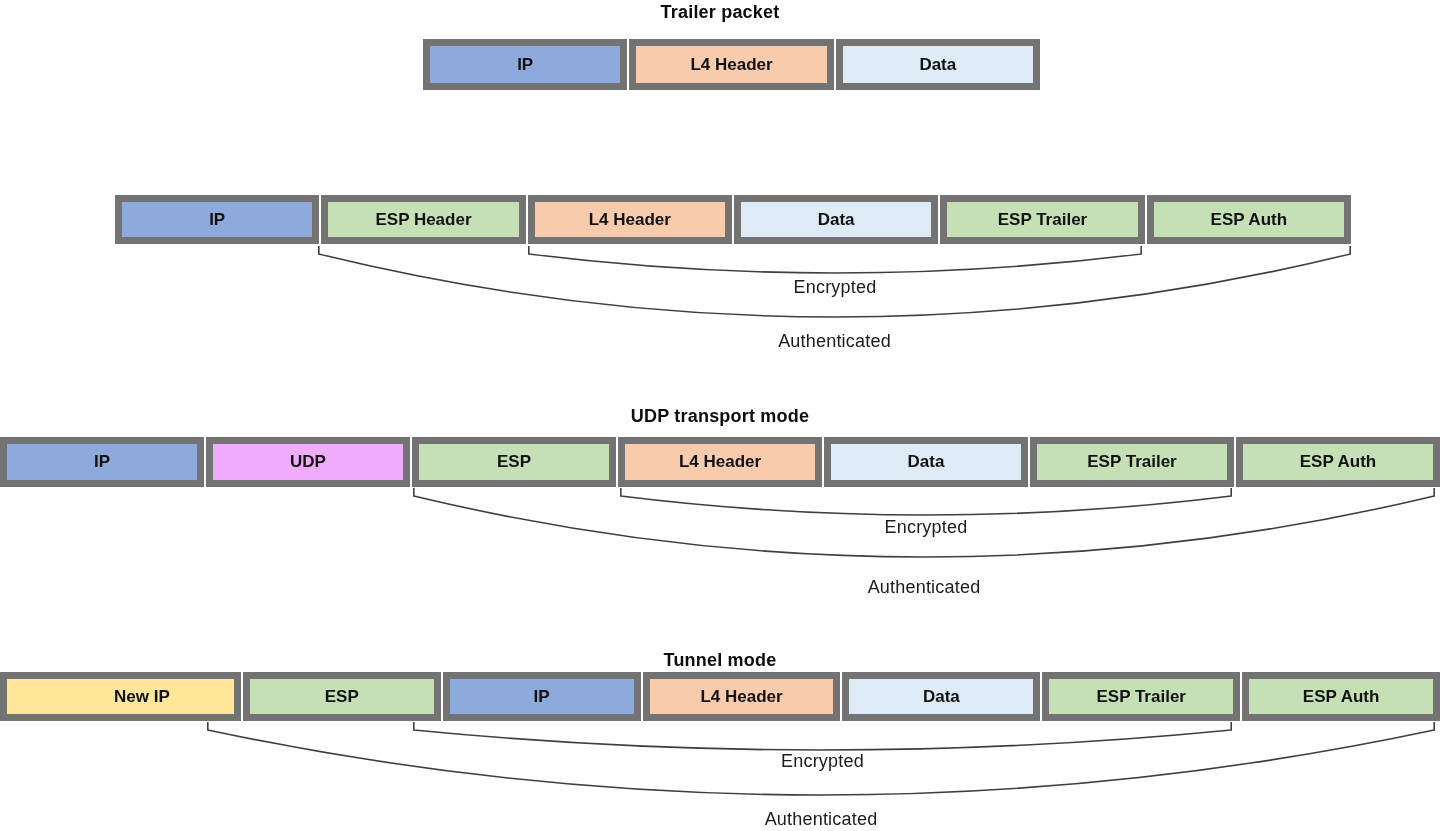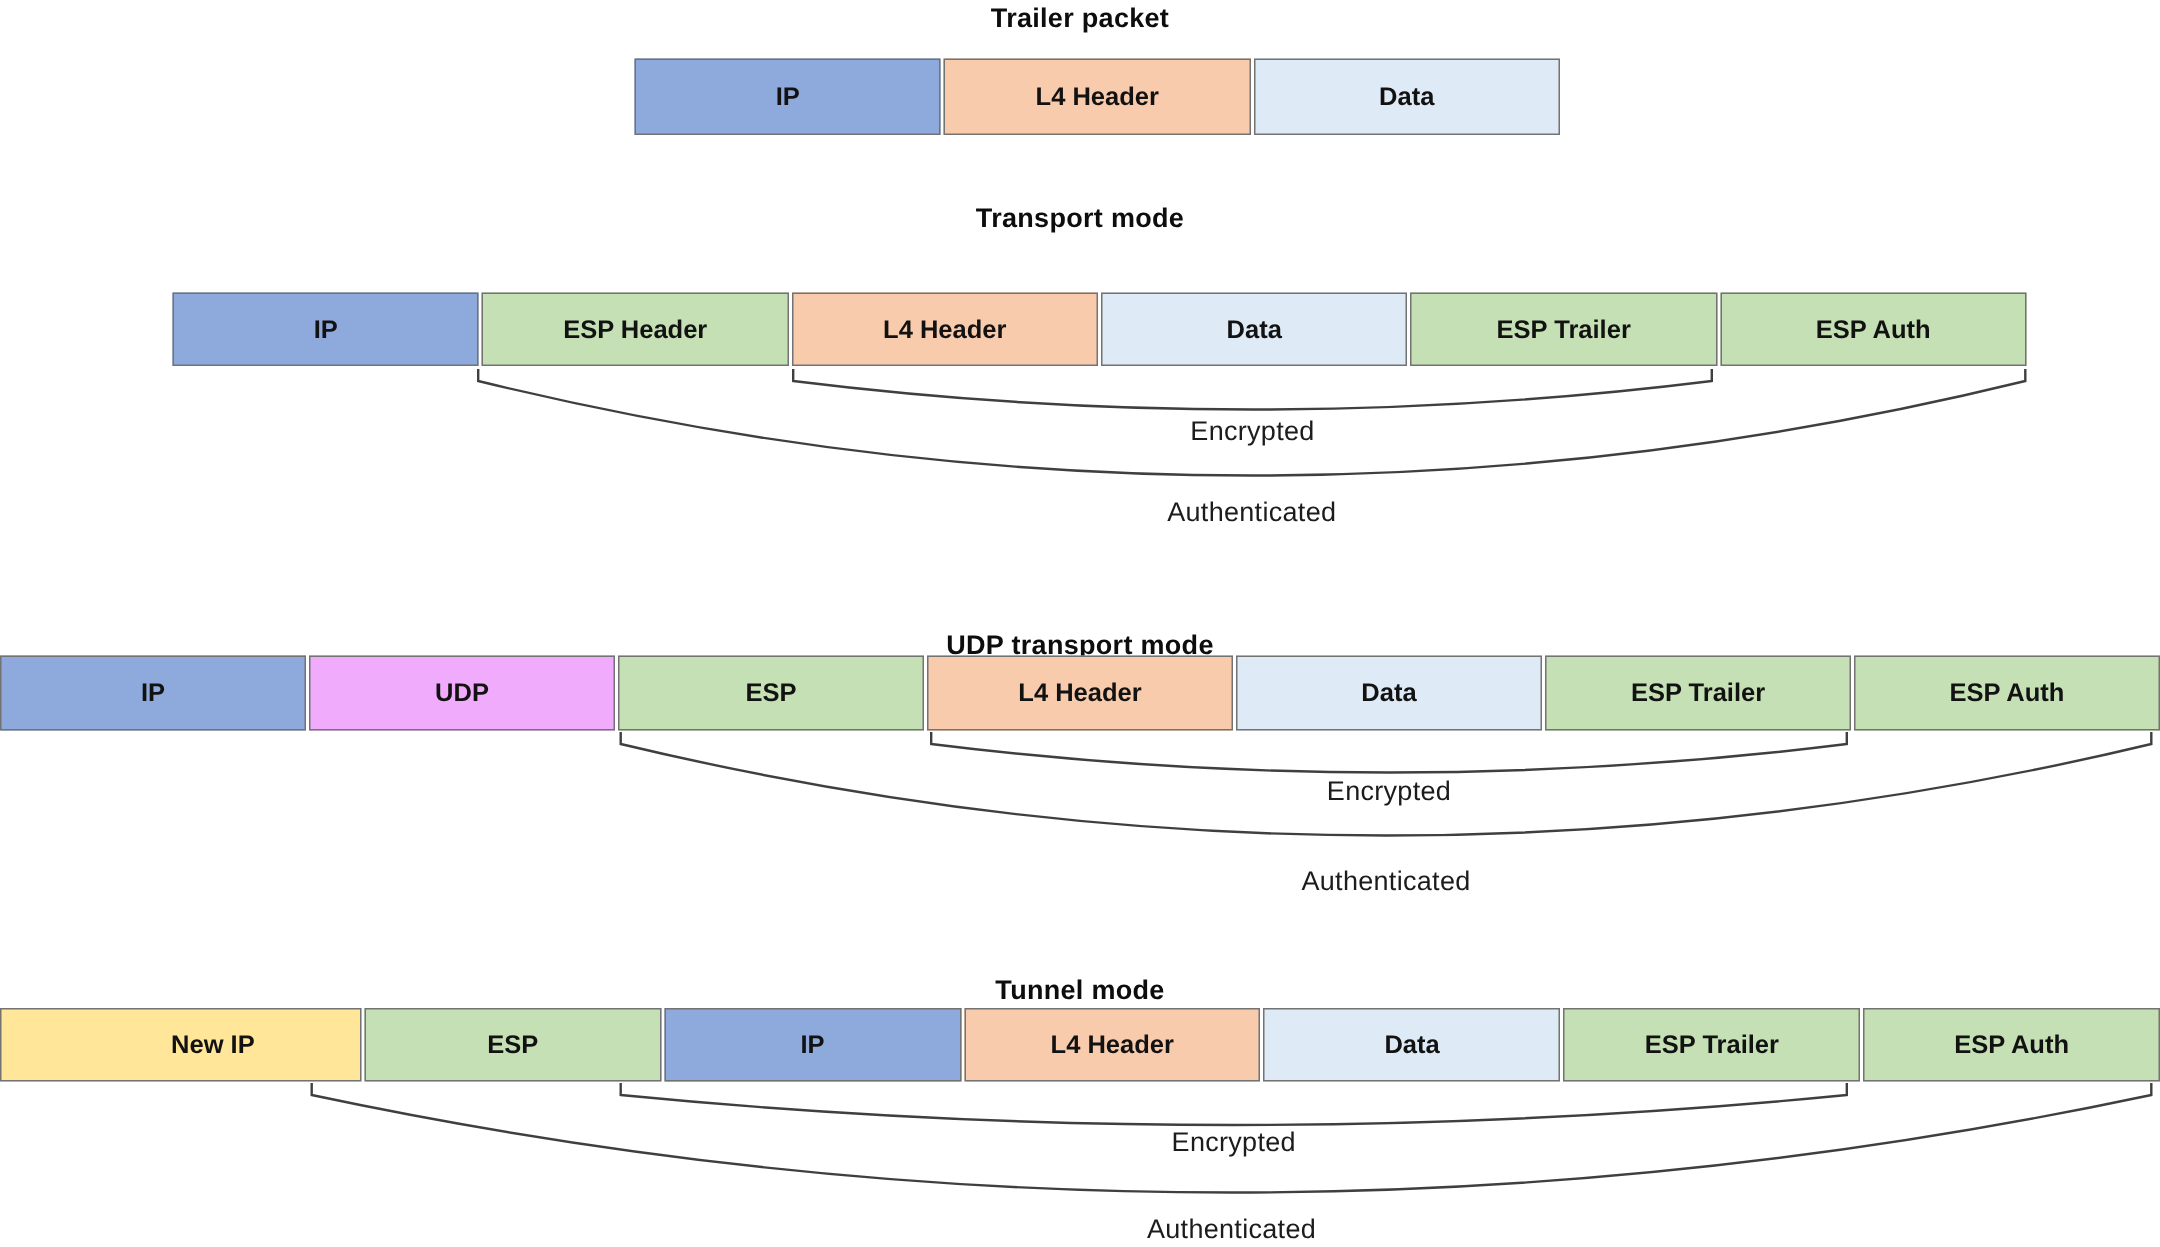--- a/index.html
+++ b/index.html
@@ -18,21 +18,21 @@
   }
   .pkt-row{
     position:absolute;
     display:flex;
     gap:2px;
     align-items:stretch;
   }
   .pkt-box{
     flex:1 1 0;
     display:flex;align-items:center;justify-content:center;
-    border:1px solid #737373;
+    border:7px solid #737373;
     font-size:17px;font-weight:bold;color:#121212;
     white-space:nowrap;
   }
   .bracket{position:absolute;}
   .bracket svg{display:block;overflow:visible;}
   .bracket path{fill:none;stroke:#3f3f3f;stroke-width:1.6;}
   .bracket-label{
     position:absolute;
     text-align:center;
     font-size:18px;font-weight:400;color:#1c1c1c;
@@ -44,21 +44,20 @@
 
 <div id="canvas">
 
   <div class="sec-title" style="top:2px;">Trailer packet</div>
   <div class="pkt-row" style="left:423px;top:39px;width:617px;height:51px;">
     <div class="pkt-box" style="background: rgb(142, 169, 219);">IP</div>
     <div class="pkt-box" style="background: rgb(248, 203, 173);">L4 Header</div>
     <div class="pkt-box" style="background: rgb(222, 234, 246);">Data</div>
   </div>
 
-  <div class="sec-title" style="top:135px;">Transport mode</div>
   <div class="pkt-row" style="left:115px;top:195px;width:1236px;height:49px;">
     <div class="pkt-box" style="background: rgb(142, 169, 219);">IP</div>
     <div class="pkt-box" style="background: rgb(197, 224, 180);">ESP Header</div>
     <div class="pkt-box" style="background: rgb(248, 203, 173);">L4 Header</div>
     <div class="pkt-box" style="background: rgb(222, 234, 246);">Data</div>
     <div class="pkt-box" style="background: rgb(197, 224, 180);">ESP Trailer</div>
     <div class="pkt-box" style="background: rgb(197, 224, 180);">ESP Auth</div>
   </div>
   <div class="bracket" style="left:528px;top:246px;">
     <svg width="614" height="34" viewBox="0 0 614 34">
@@ -66,21 +65,21 @@
       </svg>
   </div>
   <div class="bracket-label" style="left:528px;top:277px;width:614px;">Encrypted</div>
   <div class="bracket" style="left:318px;top:246px;">
     <svg width="1033" height="80" viewBox="0 0 1033 80">
         <path d="M0.8,0 L0.8,8 Q516.5,134 1032.2,8 L1032.2,0"></path>
       </svg>
   </div>
   <div class="bracket-label" style="left:318px;top:331px;width:1033px;">Authenticated</div>
 
-  <div class="sec-title" style="top:420px;">UDP transport mode</div>
+  <div class="sec-title" style="top:406px;">UDP transport mode</div>
   <div class="pkt-row" style="left:0px;top:437px;width:1440px;height:50px;">
     <div class="pkt-box" style="background: rgb(142, 169, 219);">IP</div>
     <div class="pkt-box" style="background: #f0abfc;">UDP</div>
     <div class="pkt-box" style="background: rgb(197, 224, 180);">ESP</div>
     <div class="pkt-box" style="background: rgb(248, 203, 173);">L4 Header</div>
     <div class="pkt-box" style="background: rgb(222, 234, 246);">Data</div>
     <div class="pkt-box" style="background: rgb(197, 224, 180);">ESP Trailer</div>
     <div class="pkt-box" style="background: rgb(197, 224, 180);">ESP Auth</div>
   </div>
   <div class="bracket" style="left:620px;top:488px;">

